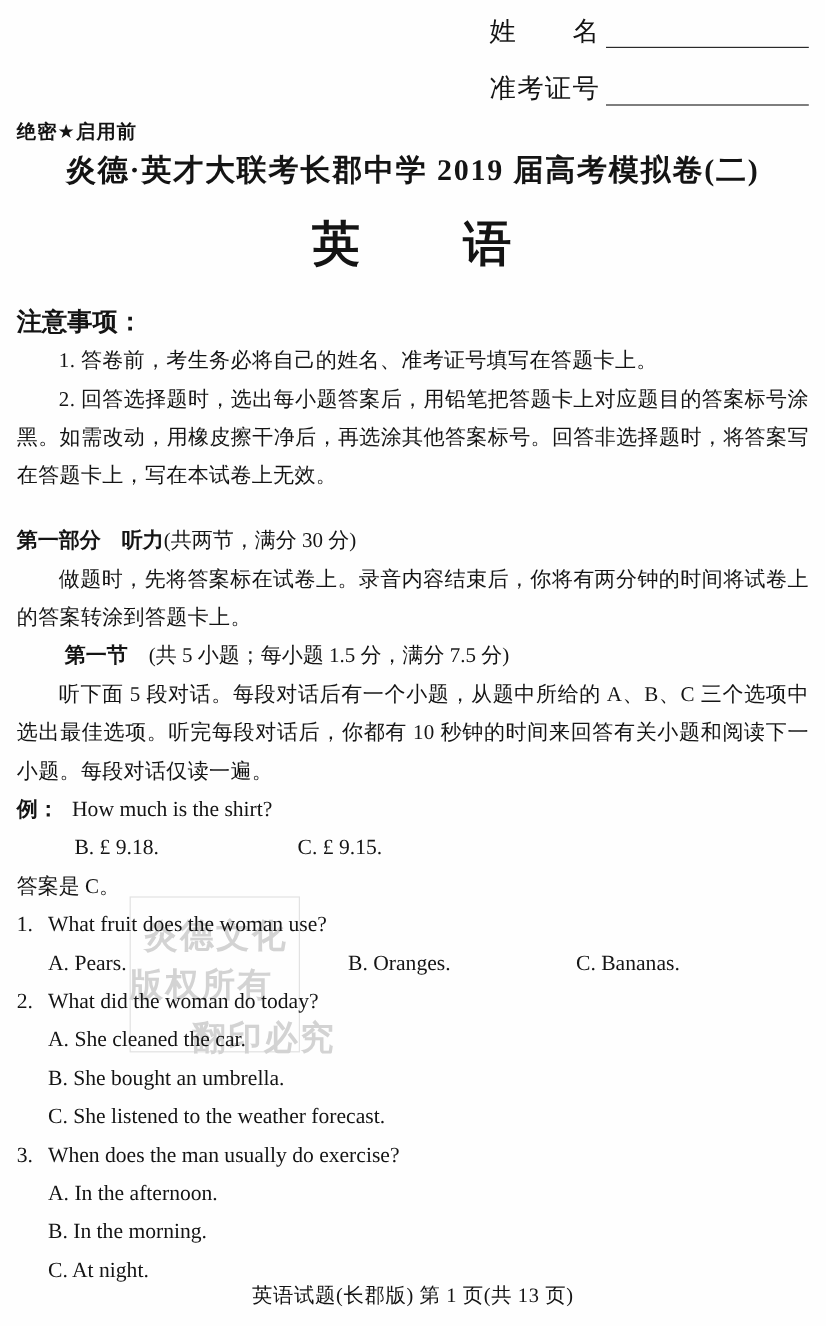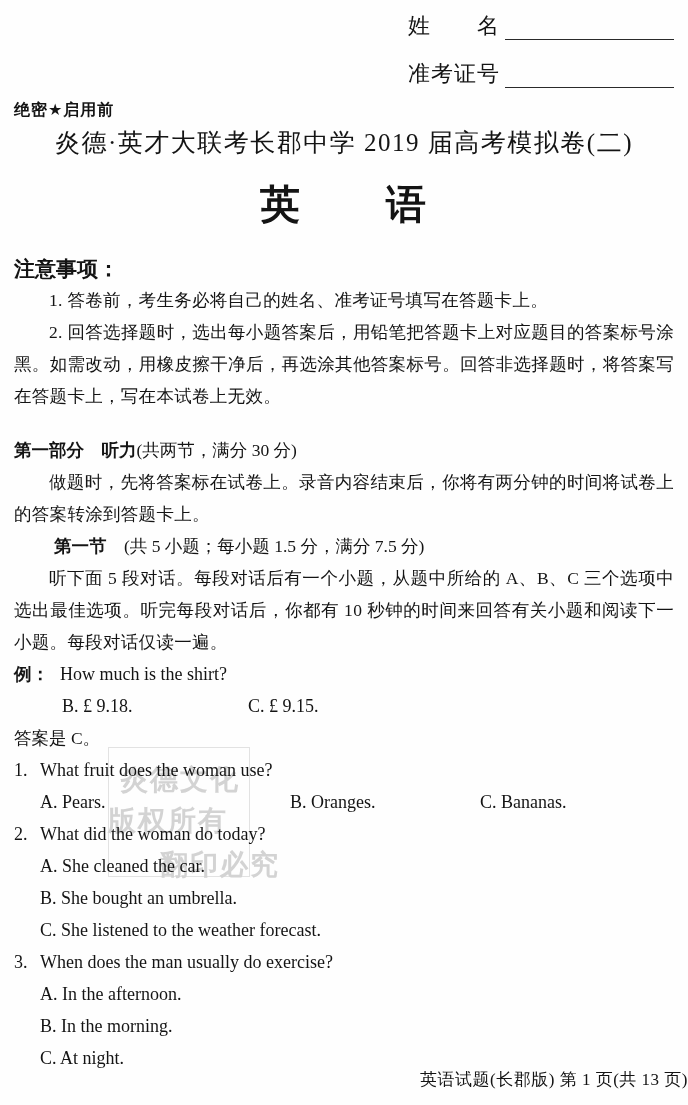--- a/index.html
+++ b/index.html
@@ -39,21 +39,21 @@
   .secrecy {
     position:absolute; top:100px; left:14px; z-index:2;
     font-family:"Liberation Sans","DejaVu Sans",sans-serif;
     font-weight:bold; font-size:16px; letter-spacing:1px;
   }
 
   
   .content { position:relative; z-index:1; padding-top:126px; }
 
   .main-title {
-    text-align:center; font-size:25px; font-weight:normal;
+    text-align:center; font-size:25px; font-weight:bold;
     letter-spacing:1.5px; line-height:34px;
   }
   .subject-title {
     text-align:center; margin-top:18px; line-height:52px;
     font-family:"Liberation Sans","DejaVu Sans",sans-serif;
     font-weight:bold; font-size:40px; letter-spacing:2px;
   }
 
   .notice-head {
     margin-top:24px; line-height:30px;
@@ -91,21 +91,21 @@
   .opts-q1 { display:flex; line-height:32px; font-size:18px; padding-left:26px; }
   .opts-q1 .oc1 { width:210px; flex:none; }
   .opts-q1 .oc2 { width:190px; flex:none;margin-left:40px; }
 
   .opt-stacked { line-height:32px; font-size:18px; padding-left:26px; }
 
   .answer-note { line-height:32px; font-size:17.5px; }
 
   .page-footer {
     position:absolute; left:0; top:1068px; width:688px; z-index:1;
-    text-align:right; font-size:17px; letter-spacing:0.5px;
+    text-align:center; font-size:17px; letter-spacing:0.5px;
   }
 </style>
 </head>
 <body>
 
 <div class="page">
 
   <div class="wm-layer">
     <div class="wm-box"></div>
     <div class="wm-line wm-1">炎德文化</div>

